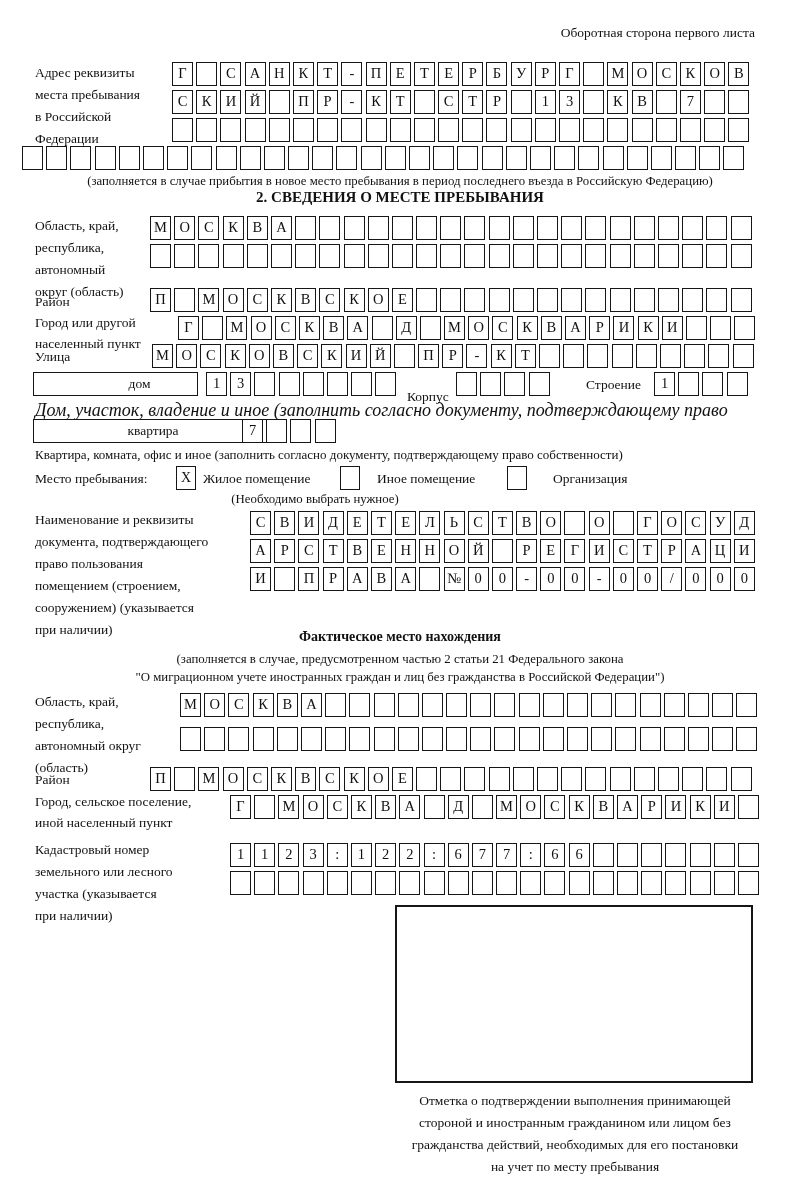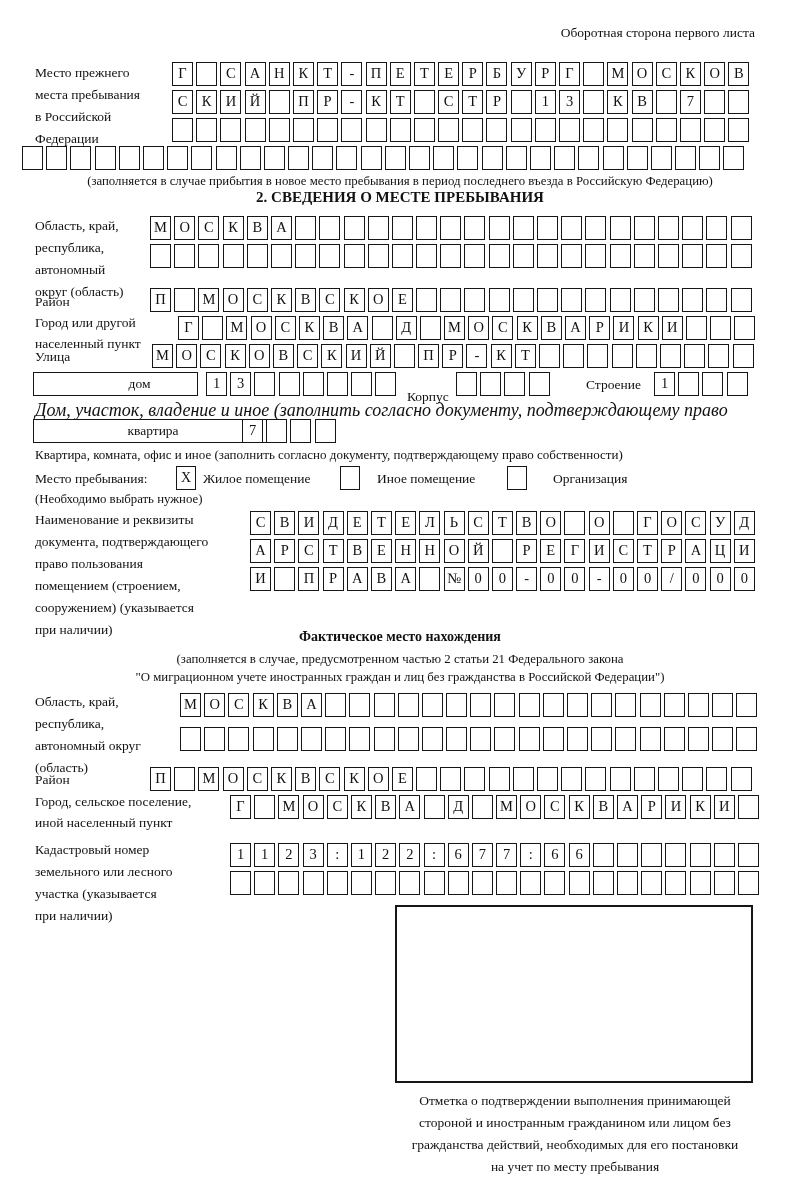--- a/index.html
+++ b/index.html
@@ -31,21 +31,21 @@
   .center { width:100%; text-align:center; }
   .bold { font-weight:bold; }
   .stampbox { position:absolute; border:2px solid #161616; background:#fff; }
 </style>
 </head>
 <body>
 
 <div class="abs lbl" style="top:22px; right:45px;">Оборотная сторона первого листа</div>
 
 <div class="abs lbl" style="left:35px; top:62px;">
-    <div>Место прежнего</div>
+    <div>Адрес реквизиты</div>
     <div>места пребывания</div>
     <div>в Российской</div>
     <div>Федерации</div>
   </div>
 <div class="cellrow" style="left:172px; top:62px;">
     <span class="cell">Г</span>
     <span class="cell"></span>
     <span class="cell">С</span>
     <span class="cell">А</span>
     <span class="cell">Н</span>
@@ -343,21 +343,21 @@
   </div>
 <div class="abs" style="left:35px; top:447px; font-size:13px;">Квартира, комната, офис и иное (заполнить согласно документу, подтверждающему право собственности)</div>
 
 <div class="abs lbl" style="left:35px; top:468px;">Место пребывания:</div>
 <div class="chk" style="left:176px; top:466px;">X</div>
 <div class="abs lbl" style="left:203px; top:468px;">Жилое помещение</div>
 <div class="chk" style="left:340px; top:466px;"></div>
 <div class="abs lbl" style="left:377px; top:468px;">Иное помещение</div>
 <div class="chk" style="left:507px; top:466px;"></div>
 <div class="abs lbl" style="left:553px; top:468px;">Организация</div>
-<div class="abs note" style="left:35px; top:492px; width:560px; text-align:left;">(Необходимо выбрать нужное)</div>
+<div class="abs note" style="left:35px; top:492px; width:560px; text-align:center;">(Необходимо выбрать нужное)</div>
 
 <div class="abs lbl" style="left:35px; top:509px;">
     <div>Наименование и реквизиты</div>
     <div>документа, подтверждающего</div>
     <div>право пользования</div>
     <div>помещением (строением,</div>
     <div>сооружением) (указывается</div>
     <div>при наличии)</div>
   </div>
 <div class="cellrow" style="left:250px; top:511px;">

